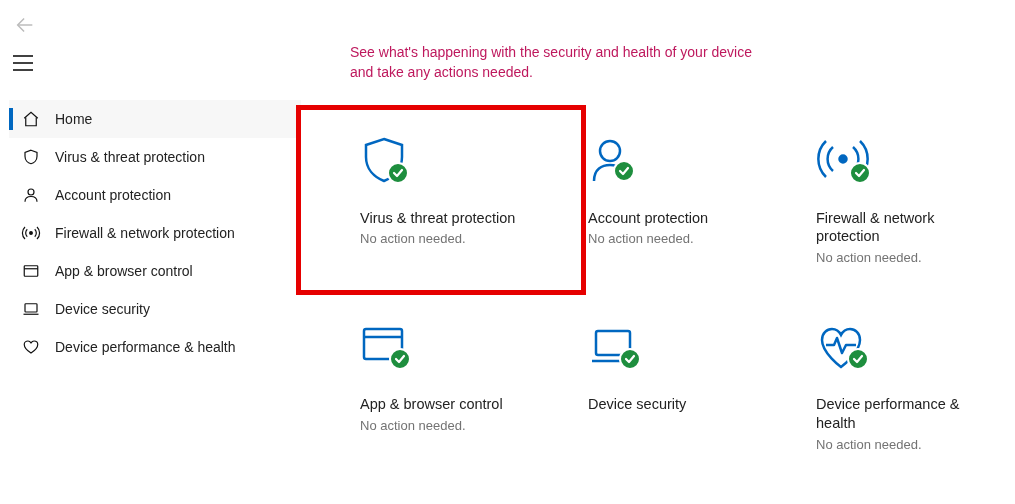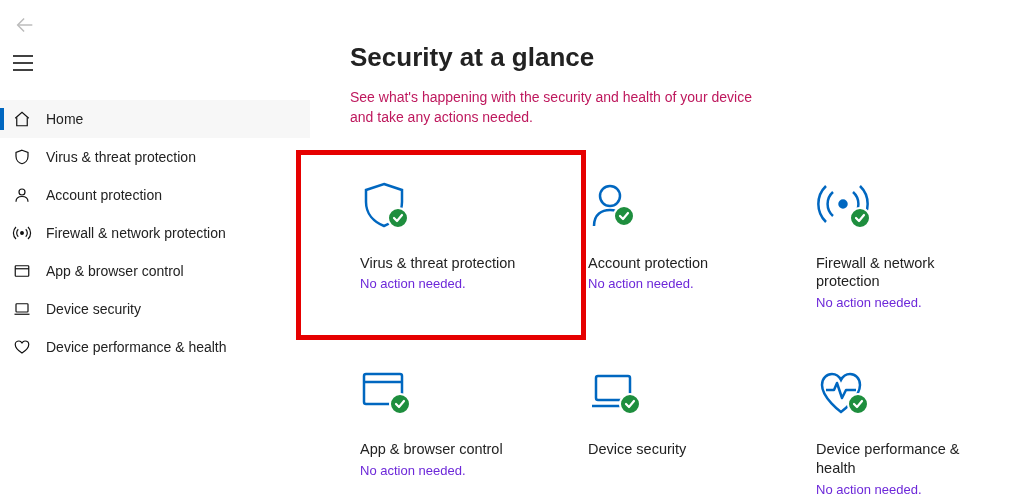--- a/index.html
+++ b/index.html
@@ -2,34 +2,34 @@
 <html><head>
 <meta charset="utf-8">
 <style>
   * { box-sizing: border-box; }
   html, body { margin:0; padding:0; font-family: "Segoe UI", Arial, sans-serif; background:#fff; color:#222; }
   .app { width:1015px; height:504px; display:flex; overflow:hidden; }
   .sidebar { width:310px; flex:0 0 310px; padding-top:10px; }
   .back-btn { padding:4px 0 0 14px; }
   .back-btn svg { color:#bbb; stroke:#bbb; }
   .hamburger { padding:18px 0 0 12px; margin-bottom:28px; }
-  .nav { list-style:none; margin:0; padding:0; }
+  .nav { list-style:none; margin:9px; padding:0; }
   .nav li { display:flex; align-items:center; height:38px; padding:0 0 0 12px; cursor:pointer; font-size:14px; }
   .nav li.selected { position:relative; background:rgba(0,0,0,0.03); }
   .nav li.selected::before { content:""; position:absolute; left:0; top:8px; bottom:8px; width:4px; background:#0067c0; }
   .nav .ico { width:20px; display:flex; justify-content:center; align-items:center; }
   .nav .lbl { margin-left:14px; }
   .main { flex:1; padding:42px 30px 0 40px; }
   .page-title { font-size:26px; font-weight:600; margin:0 0 14px 0; }
   .page-sub { font-size:14px; color:#be185d; max-width:420px; line-height:1.45; margin-bottom:36px; }
   .cards { display:grid; grid-template-columns: repeat(3, 200px); column-gap:28px; row-gap:28px; }
   .card { padding:18px 8px 10px 10px; cursor:pointer; position:relative; }
   .card .ci { height:50px; display:flex; align-items:flex-end; margin-bottom:22px; }
   .card .ct { font-size:14.5px; font-weight:400; line-height:1.3; margin-bottom:4px; }
-  .card .cs { font-size:13px; color:#6d28d9; line-height:1.3; }
+  .card .cs { font-size:13px; color:#737373; line-height:1.3; }
   .highlight { position:absolute; border:5px solid #e60000; pointer-events:none; }
   svg { display:block; }
 </style>
 </head>
 <body>
 
 <svg width="0" height="0" style="position:absolute">
   <defs>
     <g id="check-badge">
       <circle cx="0" cy="0" r="10" fill="#1e8e3e" stroke="#fff" stroke-width="2"></circle>
@@ -128,21 +128,20 @@
           </svg>
         </span>
         <span class="lbl">Device performance &amp; health</span>
       </li>
 
 
     </ul>
   </div>
 
   <div class="main">
-    <h1 class="page-title">Security at a glance</h1>
     <div class="page-sub">See what's happening with the security and health of your device and take any actions needed.</div>
 
     <div class="cards" style="position:relative;">
 
       <div class="highlight" style="left:-54px; top:-14px; width:290px; height:190px;"></div>
 
       <div class="card">
         <div class="ci">
           <svg width="52" height="52" viewBox="0 0 52 52">
             <path d="M24 4 L42 10 V22 C42 34 34 42 24 46 C14 42 6 34 6 22 V10 Z" fill="none" stroke="#0067c0" stroke-width="2.5"></path>

